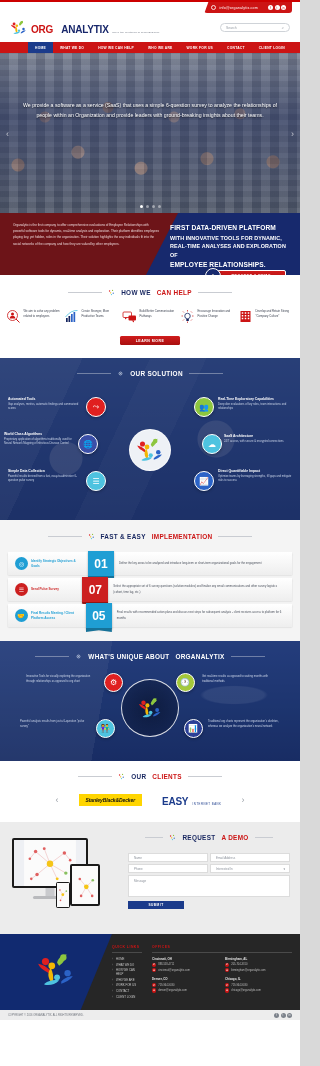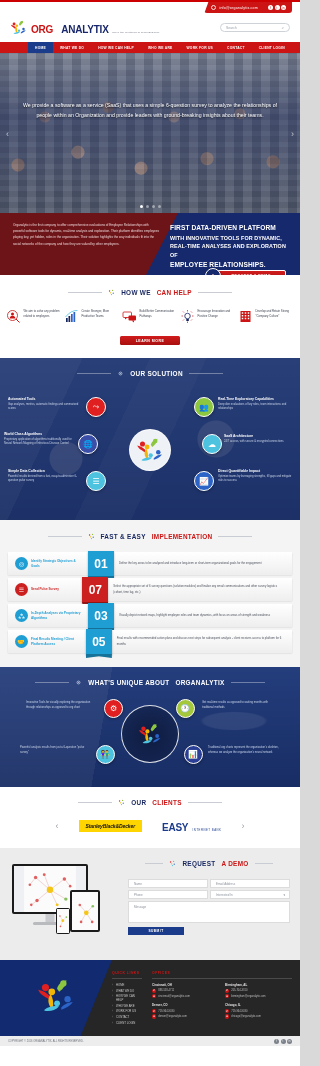--- a/index.html
+++ b/index.html
@@ -771,26 +771,20 @@
         <span class="impl-ico" style="background:#1f9ed4;">◎</span>
         <span class="impl-name" style="color:#1f9ed4;">Identify Strategic Objectives &amp; Goals</span>
         <span class="impl-num" style="background:#1f9ed4;">01</span>
         <span class="impl-desc">Define the key areas to be analyzed and introduce long-term or short-term organizational goals for the engagement</span>
       </div>
       <div class="impl-row">
         <span class="impl-ico" style="background:#cc1f1f;">☰</span>
         <span class="impl-name" style="color:#cc1f1f;">Send Pulse Survey</span>
         <span class="impl-num" style="background:#cc1f1f;">07</span>
         <span class="impl-desc">Select the appropriate set of 6 survey questions (solution modules) and finalize any email communications and other survey logistics (cohort, time lag, etc.)</span>
-      </div>
-      <div class="impl-row">
-        <span class="impl-ico" style="background:#1f9ed4;">⁂</span>
-        <span class="impl-name" style="color:#1f9ed4;">In-Depth Analyses via Proprietary Algorithms</span>
-        <span class="impl-num" style="background:#1f9ed4;">03</span>
-        <span class="impl-desc">Visually depict network maps, highlight employee roles and team dynamics, with focus on areas of strength and weakness</span>
       </div>
       <div class="impl-row">
         <span class="impl-ico" style="background:#1f9ed4;">🤝</span>
         <span class="impl-name" style="color:#1f9ed4;">Final Results Meeting / Client Platform Access</span>
         <span class="impl-num" style="background:#1f9ed4;">05</span>
         <span class="impl-desc">Final results with recommended action plans and discuss next steps for subsequent analysis - client receives access to platform for 6 months</span>
       </div>
     </div>
   </section>
 

